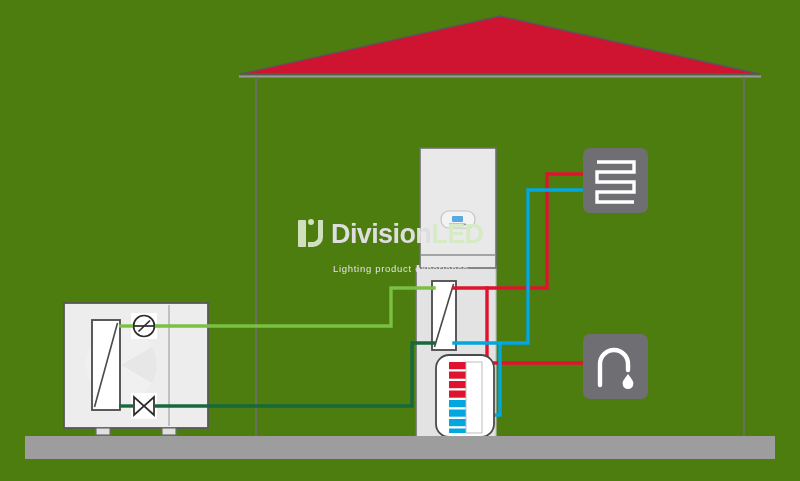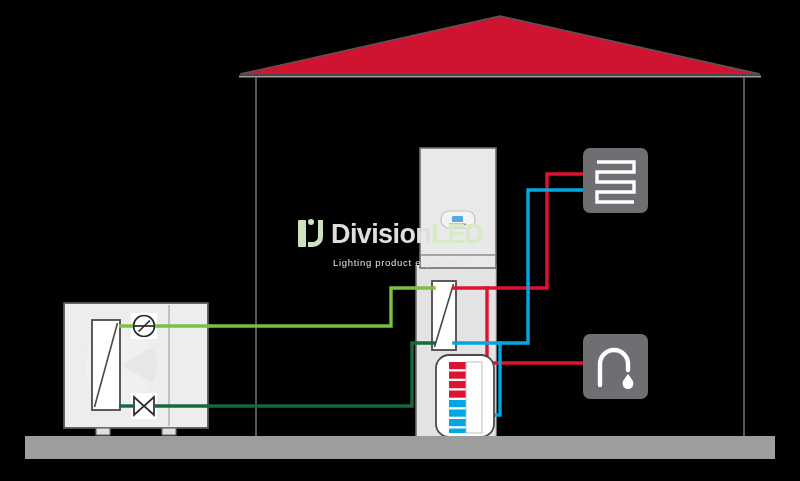--- a/index.html
+++ b/index.html
@@ -7,21 +7,21 @@
   body{
     width:800px;height:481px;
     background:#ffffff;
     font-family:"Liberation Sans", sans-serif;
     overflow:hidden;
     position:relative;
   }
   #stage{
     position:relative;
     width:800px;height:481px;
-    background:#000000;
+    background:#4d7c0f;
   }
   #stage svg{display:block;width:800px;height:481px;}
 
   
   .wm-wrap{
     position:absolute;
     left:296px; top:219px;
     width:230px; height:48px;
     pointer-events:none;
     z-index:5;
@@ -56,21 +56,21 @@
     font-size:27px;
     font-weight:bold;
     letter-spacing:-.6px;
     line-height:1;
     white-space:nowrap;
   }
   .wm-a{color:#dedede;}
   .wm-b{color:#d6ebc4;}
   .wm-tag{
     margin-left:37px;
-    margin-top:8px;
+    margin-top:14px;
     font-size:9.5px;
     color:#e4e4e4;
     letter-spacing:.7px;
     white-space:nowrap;
   }
 </style>
 </head>
 <body>
 
 <div id="stage">

